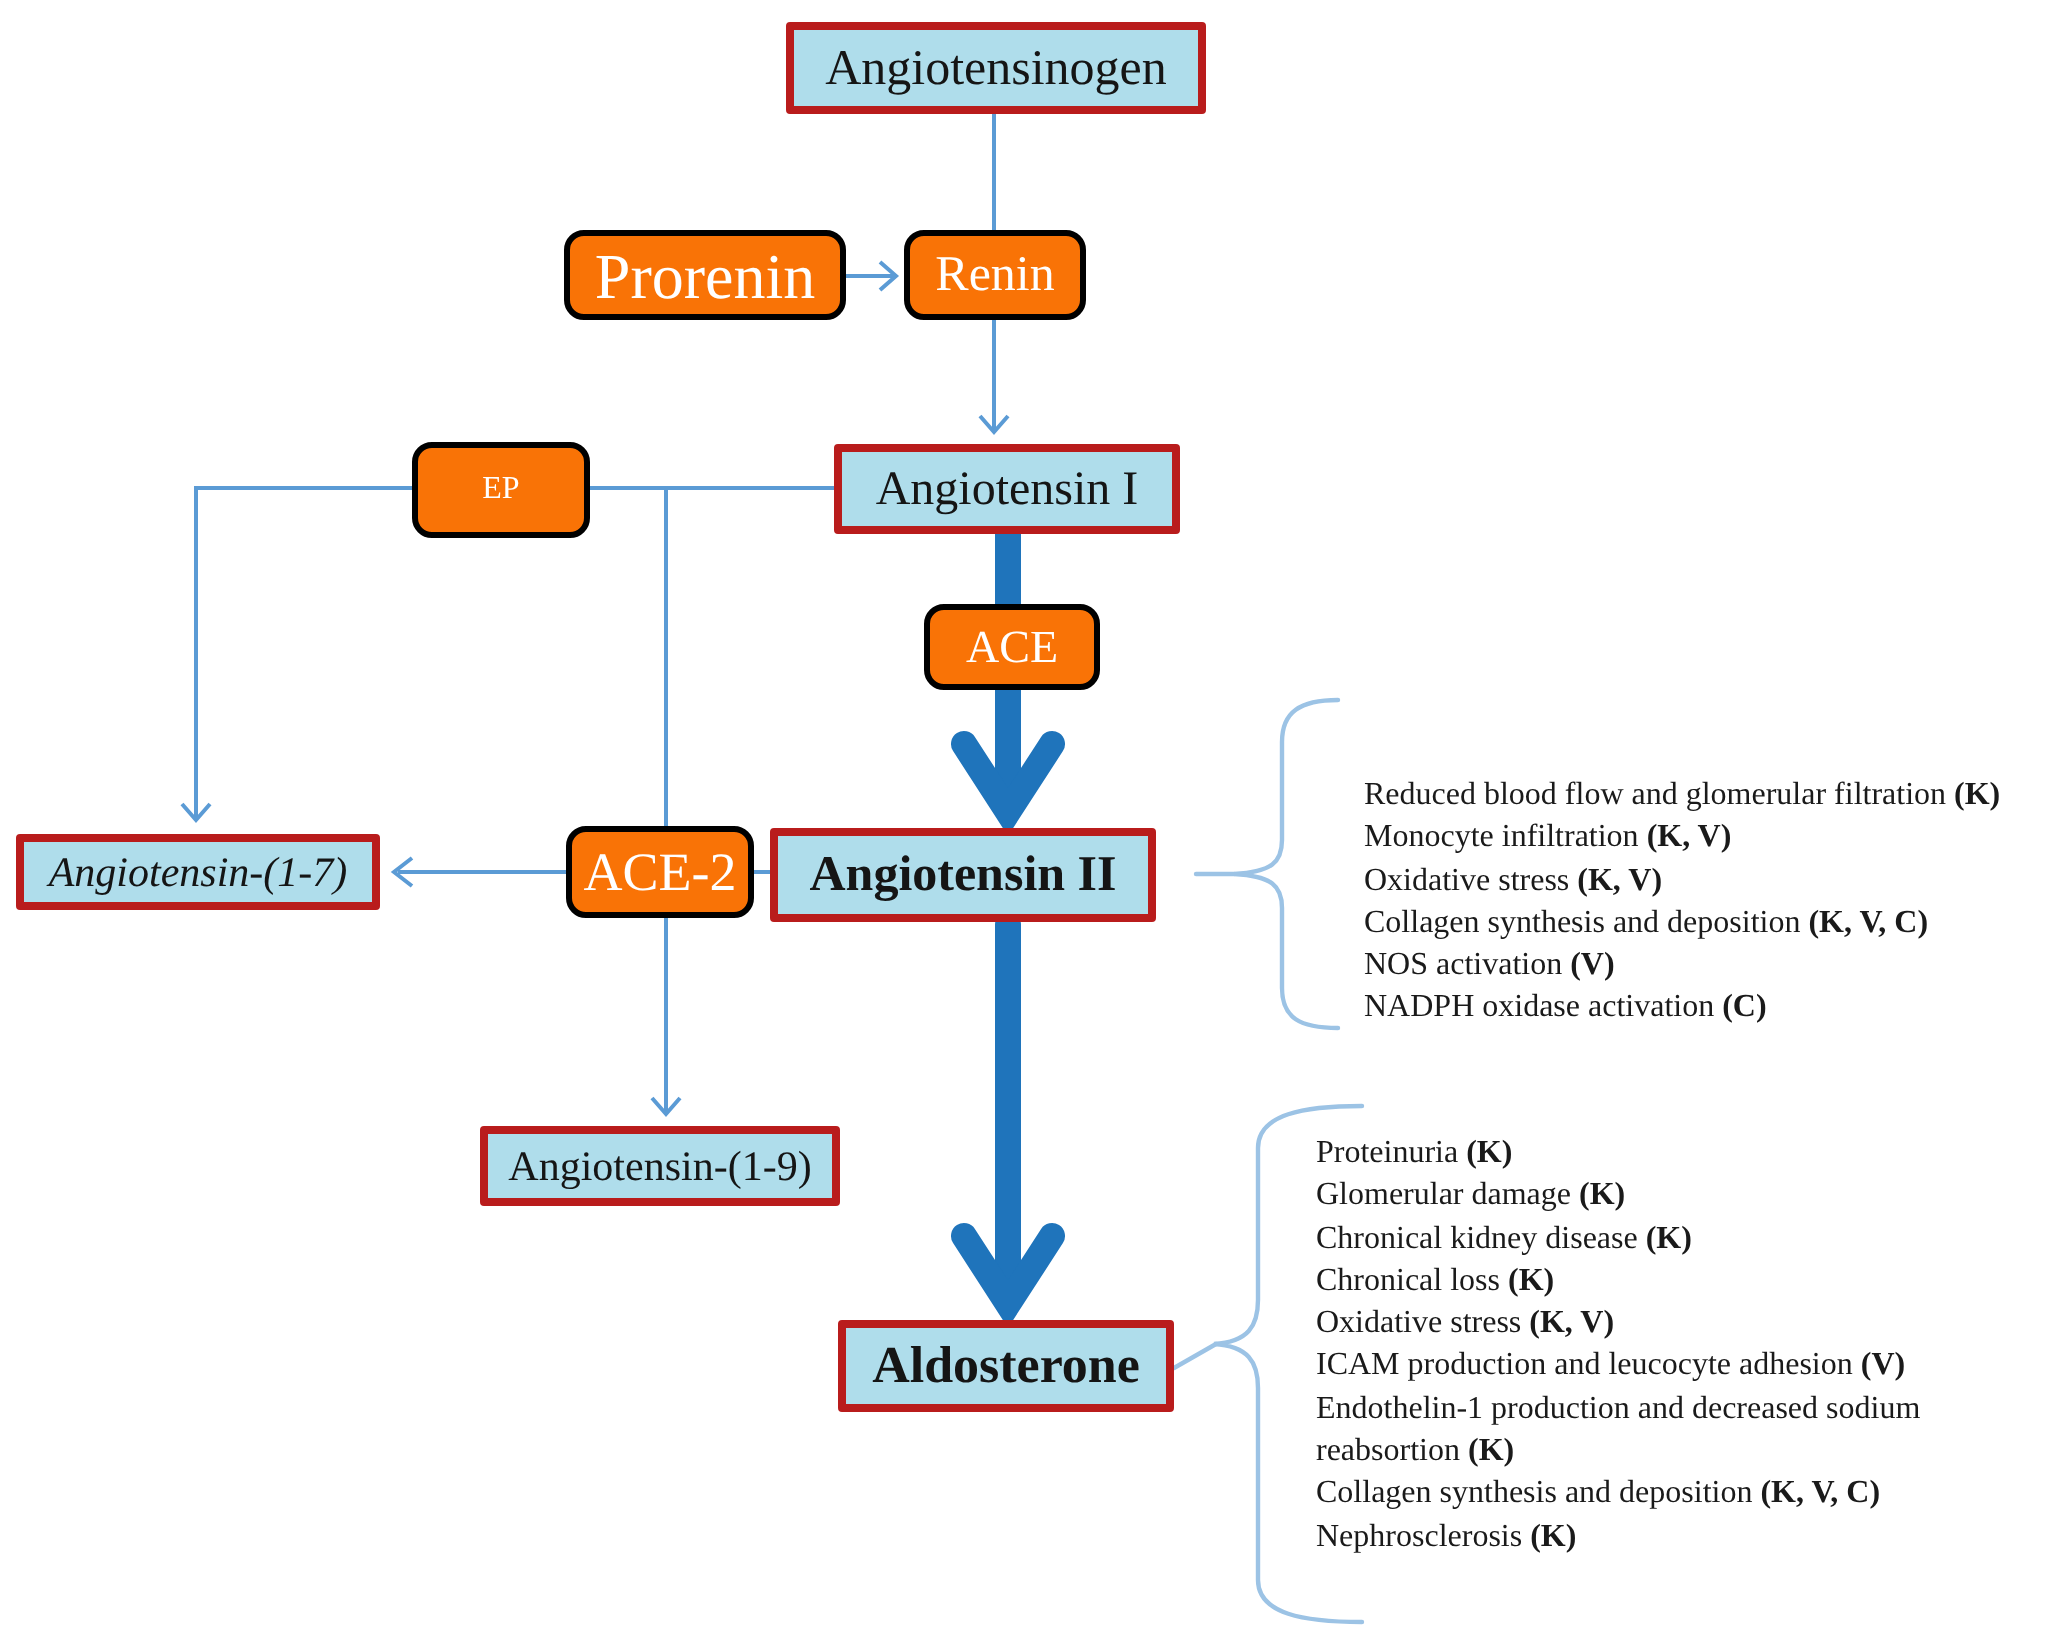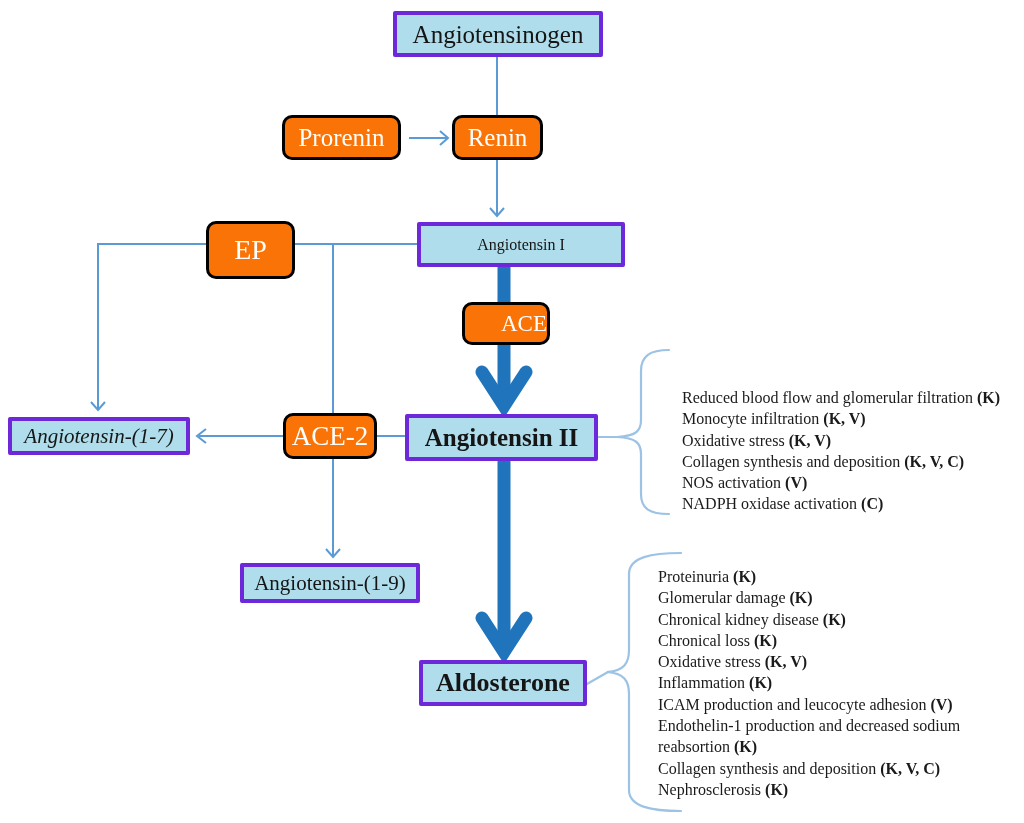--- a/index.html
+++ b/index.html
@@ -13,21 +13,21 @@
   #wires{position:absolute;left:0;top:0;z-index:1;}
   .node{
     position:absolute;z-index:2;
     display:flex;align-items:center;justify-content:center;
     box-sizing:border-box;
     text-align:center;line-height:1;
     white-space:nowrap;
   }
   .blue{
     background:#AFDDEB;
-    border:4px solid #6d28d9;
+    border:4px solid #b91c1c;
     color:#151515;
     border-radius:2px;
   }
   .orange{
     background:#F97306;
     border:3px solid #000;
     border-radius:10px;
     color:#ffffff;
   }
   .bold{font-weight:bold;}
@@ -35,27 +35,27 @@
     position:absolute;z-index:2;
     width:365px;
     font-size:16px;
     line-height:21.3px;
     color:#1a1a1a;
   }
   .effects .effect-line b{font-weight:bold;}
 
   
   #n-angiotensinogen{left:393px;top:11px;width:210px;height:46px;font-size:25px;}
-  #n-prorenin{left:282px;top:115px;width:119px;height:45px;font-size:25px;}
+  #n-prorenin{left:282px;top:115px;width:141px;height:45px;font-size:32px;}
   #n-renin{left:452px;top:115px;width:91px;height:45px;font-size:25px;}
-  #n-ep{left:206px;top:221px;width:89px;height:58px;font-size:28px;}
-  #n-angiotensin-i{left:417px;top:222px;width:208px;height:45px;font-size:16px;}
-  #n-ace{left:462px;top:302px;width:88px;height:43px;font-size:23px;justify-content:flex-end;}
+  #n-ep{left:206px;top:221px;width:89px;height:48px;font-size:16px;}
+  #n-angiotensin-i{left:417px;top:222px;width:173px;height:45px;font-size:24px;}
+  #n-ace{left:462px;top:302px;width:88px;height:43px;font-size:23px;}
   #n-ace-2{left:283px;top:413px;width:94px;height:46px;font-size:27px;}
-  #n-angiotensin-ii{left:405px;top:414px;width:193px;height:47px;font-size:25px;}
+  #n-angiotensin-ii{left:385px;top:414px;width:193px;height:47px;font-size:25px;}
   #n-angiotensin-1-7{left:8px;top:417px;width:182px;height:38px;font-size:21px;font-style:italic;}
   #n-angiotensin-1-9{left:240px;top:563px;width:180px;height:40px;font-size:21px;}
   #n-aldosterone{left:419px;top:660px;width:168px;height:46px;font-size:26px;text-align:right;}
 
   #effects-aii{left:658px;top:387px;margin-left:24px;}
   #effects-aldo{left:658px;top:566px;}
 </style>
 </head>
 <body>
 
@@ -144,20 +144,19 @@
     <div class="effect-line"><span>NOS activation </span><b>(V)</b></div>
     <div class="effect-line"><span>NADPH oxidase activation </span><b>(C)</b></div>
   </div>
 
   <div class="effects" id="effects-aldo">
     <div class="effect-line"><span>Proteinuria </span><b>(K)</b></div>
     <div class="effect-line"><span>Glomerular damage </span><b>(K)</b></div>
     <div class="effect-line"><span>Chronical kidney disease </span><b>(K)</b></div>
     <div class="effect-line"><span>Chronical loss </span><b>(K)</b></div>
     <div class="effect-line"><span>Oxidative stress </span><b>(K, V)</b></div>
-    <div class="effect-line"><span>Inflammation </span><b>(K)</b></div>
     <div class="effect-line"><span>ICAM production and leucocyte adhesion </span><b>(V)</b></div>
     <div class="effect-line"><span>Endothelin-1 production and decreased sodium reabsortion </span><b>(K)</b></div>
     <div class="effect-line"><span>Collagen synthesis and deposition </span><b>(K, V, C)</b></div>
     <div class="effect-line"><span>Nephrosclerosis </span><b>(K)</b></div>
   </div>
 
 </div>
 
 </body></html>

